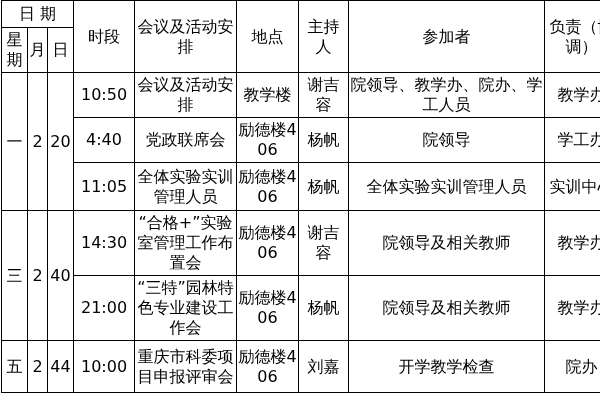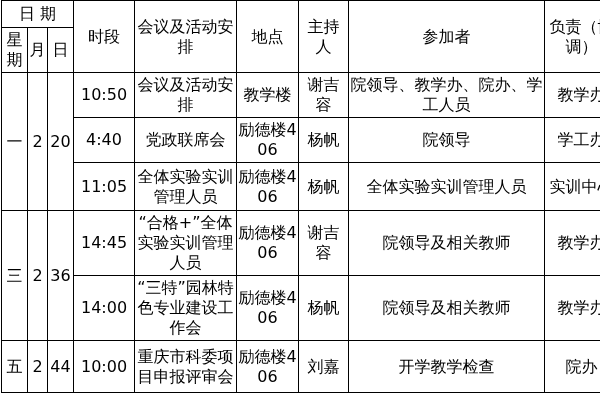--- a/index.html
+++ b/index.html
@@ -142,31 +142,31 @@
         <td class="meeting">全体实验实训管理人员</td>
         <td class="place">励德楼406</td>
         <td class="host">杨帆</td>
         <td class="attend">全体实验实训管理人员</td>
         <td class="owner">实训中心</td>
       </tr>
 
       <tr class="rowh-r4">
         <td class="wk" rowspan="2">三</td>
         <td class="narrow" rowspan="2">2</td>
-        <td class="narrow" rowspan="2">36</td>
-        <td class="time">14:45</td>
-        <td class="meeting">“合格+”全体实验实训管理人员</td>
+        <td class="narrow" rowspan="2">40</td>
+        <td class="time">14:30</td>
+        <td class="meeting">“合格+”实验室管理工作布置会</td>
         <td class="place">励德楼406</td>
         <td class="host">谢吉容</td>
         <td class="attend">院领导及相关教师</td>
         <td class="owner">教学办</td>
       </tr>
 
       <tr class="rowh-r5">
-        <td class="time">14:00</td>
+        <td class="time">21:00</td>
         <td class="meeting">“三特”园林特色专业建设工作会</td>
         <td class="place">励德楼406</td>
         <td class="host">杨帆</td>
         <td class="attend">院领导及相关教师</td>
         <td class="owner">教学办</td>
       </tr>
 
       <tr class="rowh-r6">
         <td class="wk">五</td>
         <td class="narrow">2</td>

